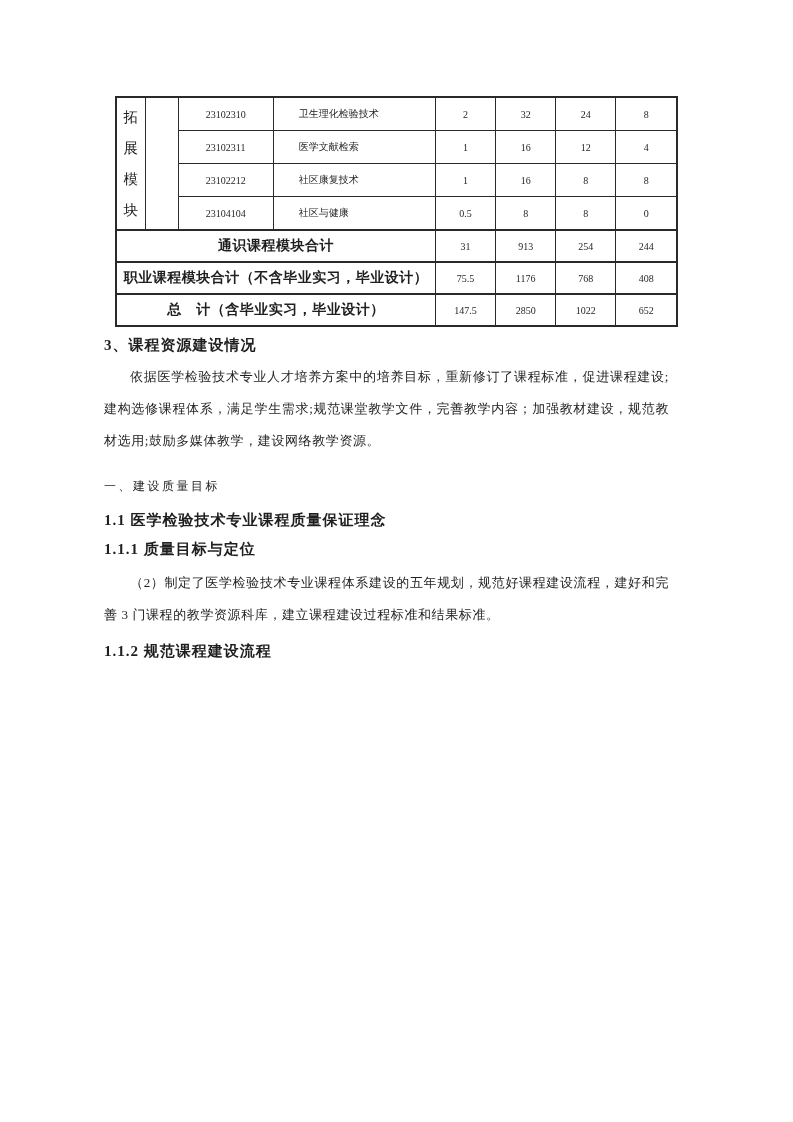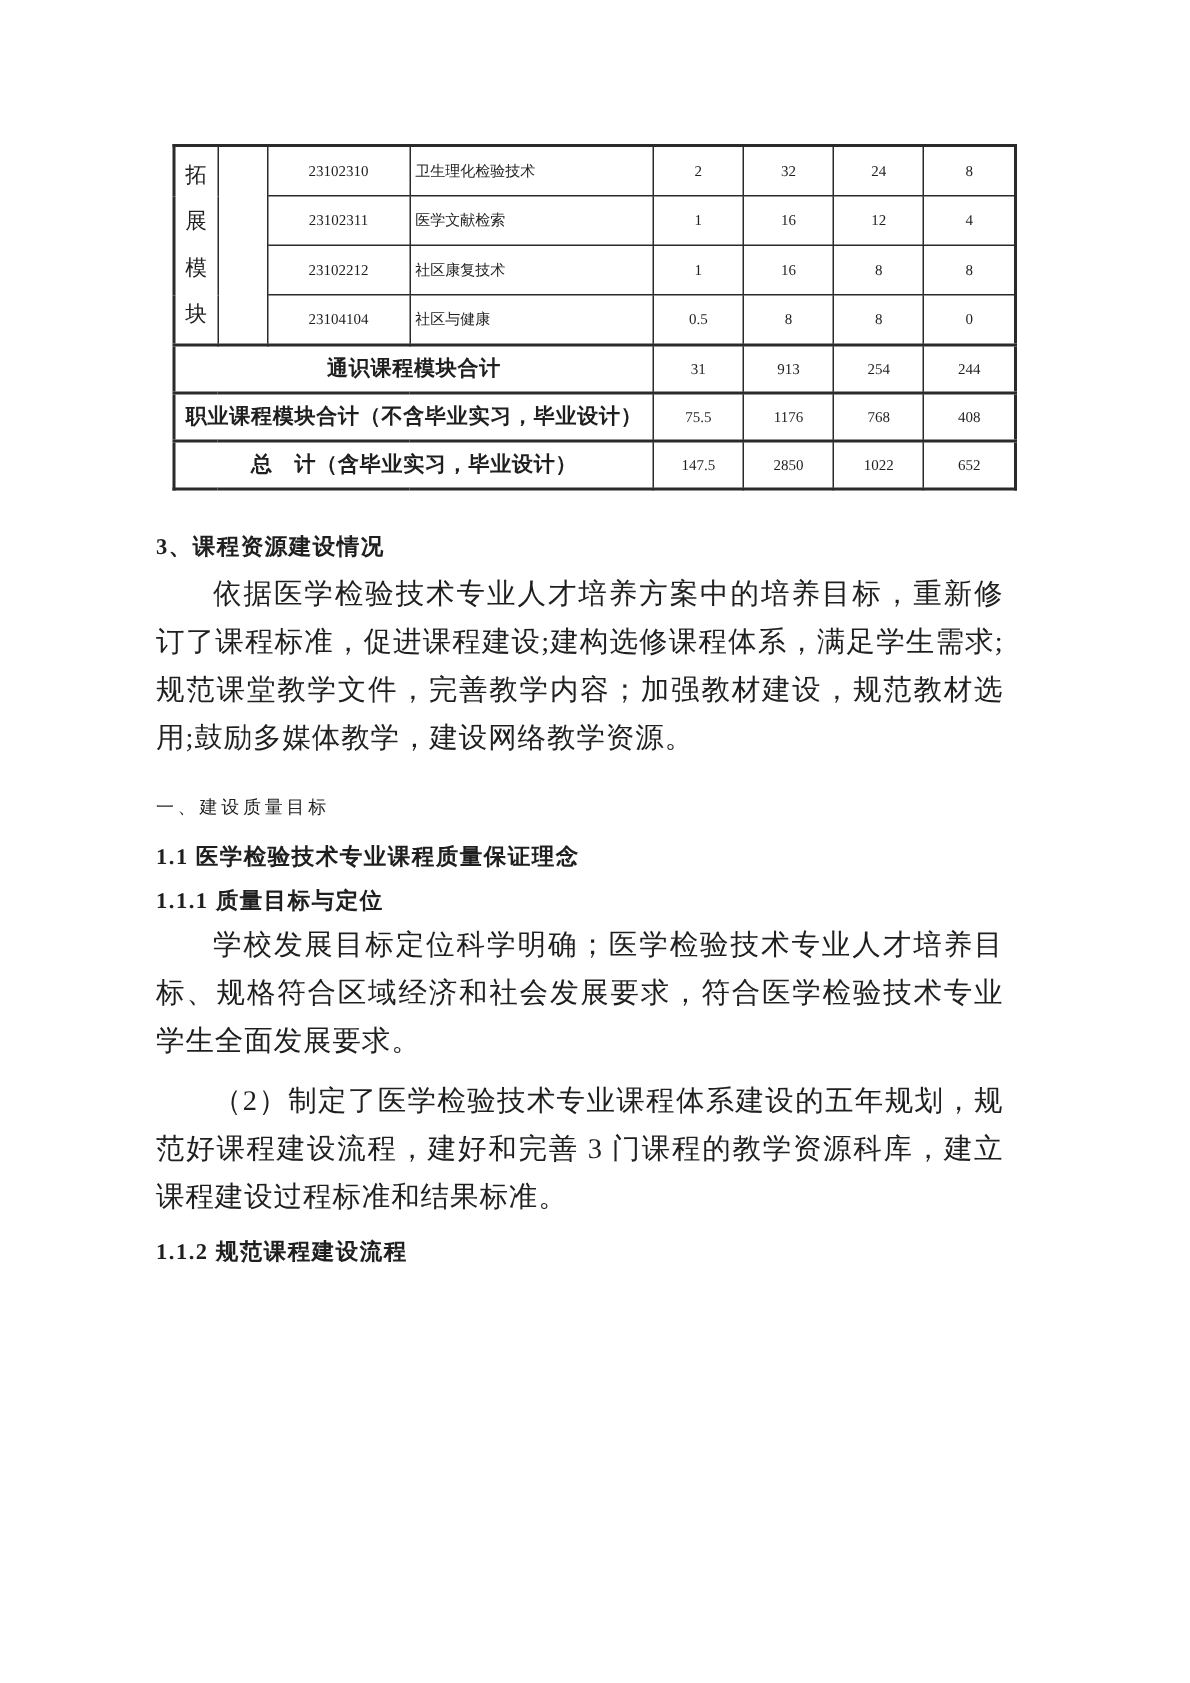--- a/index.html
+++ b/index.html
@@ -39,53 +39,53 @@
   .doc-table tr.r-course td { height: 32px; }
   .doc-table tr.r-sum td    { height: 30px; }
   .doc-table td.group-cell {
     font-size: 14.5px;
     line-height: 31px;
     white-space: pre-line;
     letter-spacing: 0;
   }
   .doc-table td.name-cell {
     text-align: left;
-    padding-left: 3px;
+    padding-left: 25px;
   }
   .doc-table td.sum-label {
     font-weight: bold;
     font-size: 14px;
     letter-spacing: 0.5px;
   }
   .doc-table tr.r-sum {
     border-top: 2px solid #2a2a2a;
     border-radius: 16px;
   }
 
   
   .h-bold {
     font-size: 15px;
     font-weight: bold;
     line-height: 20px;
     letter-spacing: 1px;
     margin: 0;
   }
-  .h-sec        { margin-top: 28px; }
+  .h-sec        { margin-top: 8px; }
   .h-11         { margin-top: 12px; }
   .h-111        { margin-top: 9px; }
   .h-112        { margin-top: 10px; }
   .h-one {
     font-size: 12px;
     font-weight: normal;
     line-height: 24px;
     letter-spacing: 2.5px;
     margin: 17px 0 0 0;
   }
   p.body {
-    font-size: 19px;
+    font-size: 13px;
     line-height: 32px;
     text-align: justify;
     text-indent: 2em;
     letter-spacing: 0.6px;
     margin: 0;
   }
   p.p-intro   { margin-top: 6px; }
   p.p-quality { margin-top: 4px; }
   p.p-item1   { margin-top: 4px; }
   p.p-item2   { margin-top: 8px; }
@@ -172,21 +172,20 @@
   <h3 class="h-bold h-sec">3、课程资源建设情况</h3>
 
   <p class="body p-intro">依据医学检验技术专业人才培养方案中的培养目标，重新修订了课程标准，促进课程建设;建构选修课程体系，满足学生需求;规范课堂教学文件，完善教学内容；加强教材建设，规范教材选用;鼓励多媒体教学，建设网络教学资源。</p>
 
   <h2 class="h-one">一、建设质量目标</h2>
 
   <h3 class="h-bold h-11">1.1 医学检验技术专业课程质量保证理念</h3>
 
   <h3 class="h-bold h-111">1.1.1 质量目标与定位</h3>
 
-  <p class="body p-quality">学校发展目标定位科学明确；医学检验技术专业人才培养目标、规格符合区域经济和社会发展要求，符合医学检验技术专业学生全面发展要求。</p>
 
 
   <p class="body p-item2">（2）制定了医学检验技术专业课程体系建设的五年规划，规范好课程建设流程，建好和完善 3 门课程的教学资源科库，建立课程建设过程标准和结果标准。</p>
 
   <h3 class="h-bold h-112">1.1.2 规范课程建设流程</h3>
 
 
 </div>
 
 </body></html>

